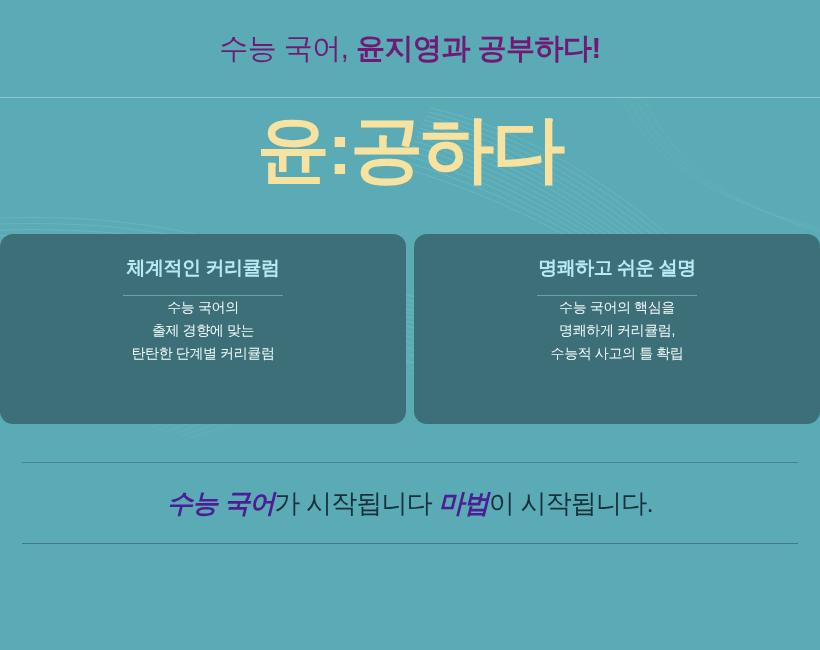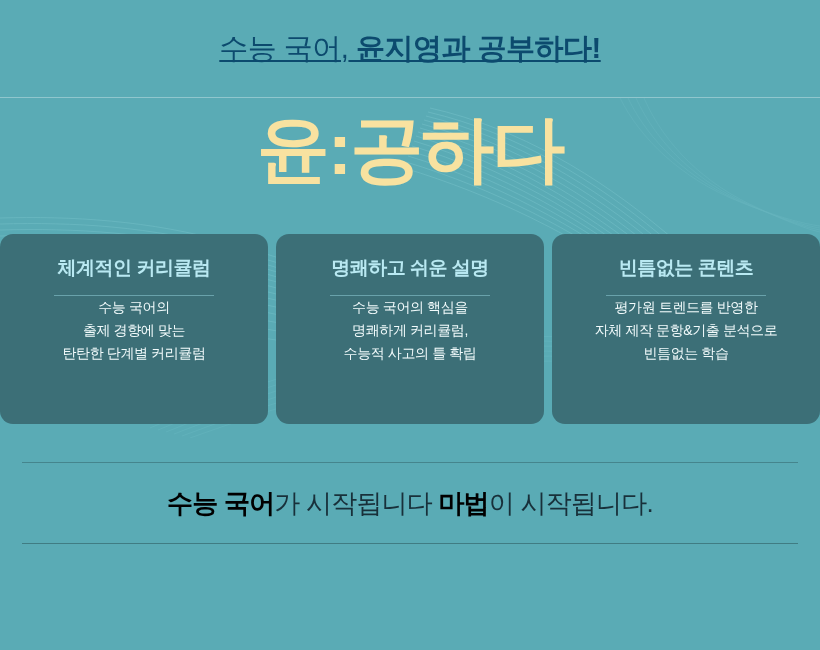--- a/index.html
+++ b/index.html
@@ -42,24 +42,23 @@
     top: 0;
     width: 820px;
     height: 97px;
     display: flex;
     align-items: center;
     justify-content: center;
   }
   .header-title {
     font-size: 29px;
     letter-spacing: -0.5px;
-    color: #0c4a6e;
+    color: #701a75;
     white-space: nowrap;
     line-height: 1;
-    text-decoration: underline;
   }
   .header-title .light {
     font-weight: 300;
   }
   .header-title .bold {
     font-weight: 700;
   }
   .header-rule {
     position: absolute;
     left: 0;
@@ -163,22 +162,23 @@
   }
   .tagline-text {
     font-size: 26px;
     letter-spacing: -0.8px;
     color: #18303a;
     font-weight: 400;
     white-space: nowrap;
     line-height: 1;
   }
   .tagline-text .hl {
-    color: #000000;
-    font-weight: 700;
+    color: #4c1d95;
+    font-weight: 700;
+    font-style: italic;
   }
 </style>
 </head>
 <body>
 
 <div class="stage">
 
   <div class="wave-layer">
     <svg width="820" height="340" viewBox="0 0 820 340" xmlns="http://www.w3.org/2000/svg" aria-hidden="true">
       <g stroke="#7fc8d0" stroke-width="0.7" fill="none" opacity="0.55">
@@ -250,27 +250,20 @@
 출제 경향에 맞는
 탄탄한 단계별 커리큘럼</div>
     </div>
     <div class="card">
       <div class="card-title">명쾌하고 쉬운 설명</div>
       <div class="card-rule"></div>
       <div class="card-body">수능 국어의 핵심을
 명쾌하게 커리큘럼,
 수능적 사고의 틀 확립</div>
     </div>
-    <div class="card">
-      <div class="card-title">빈틈없는 콘텐츠</div>
-      <div class="card-rule"></div>
-      <div class="card-body">평가원 트렌드를 반영한
-자체 제작 문항&amp;기출 분석으로
-빈틈없는 학습</div>
-    </div>
   </div>
 
   <div class="rule-top"></div>
   <div class="tagline">
     <div class="tagline-text">
       <span class="hl">수능 국어</span><span>가 시작됩니다 </span><span class="hl">마법</span><span>이 시작됩니다.</span>
     </div>
   </div>
   <div class="rule-bottom"></div>
 

